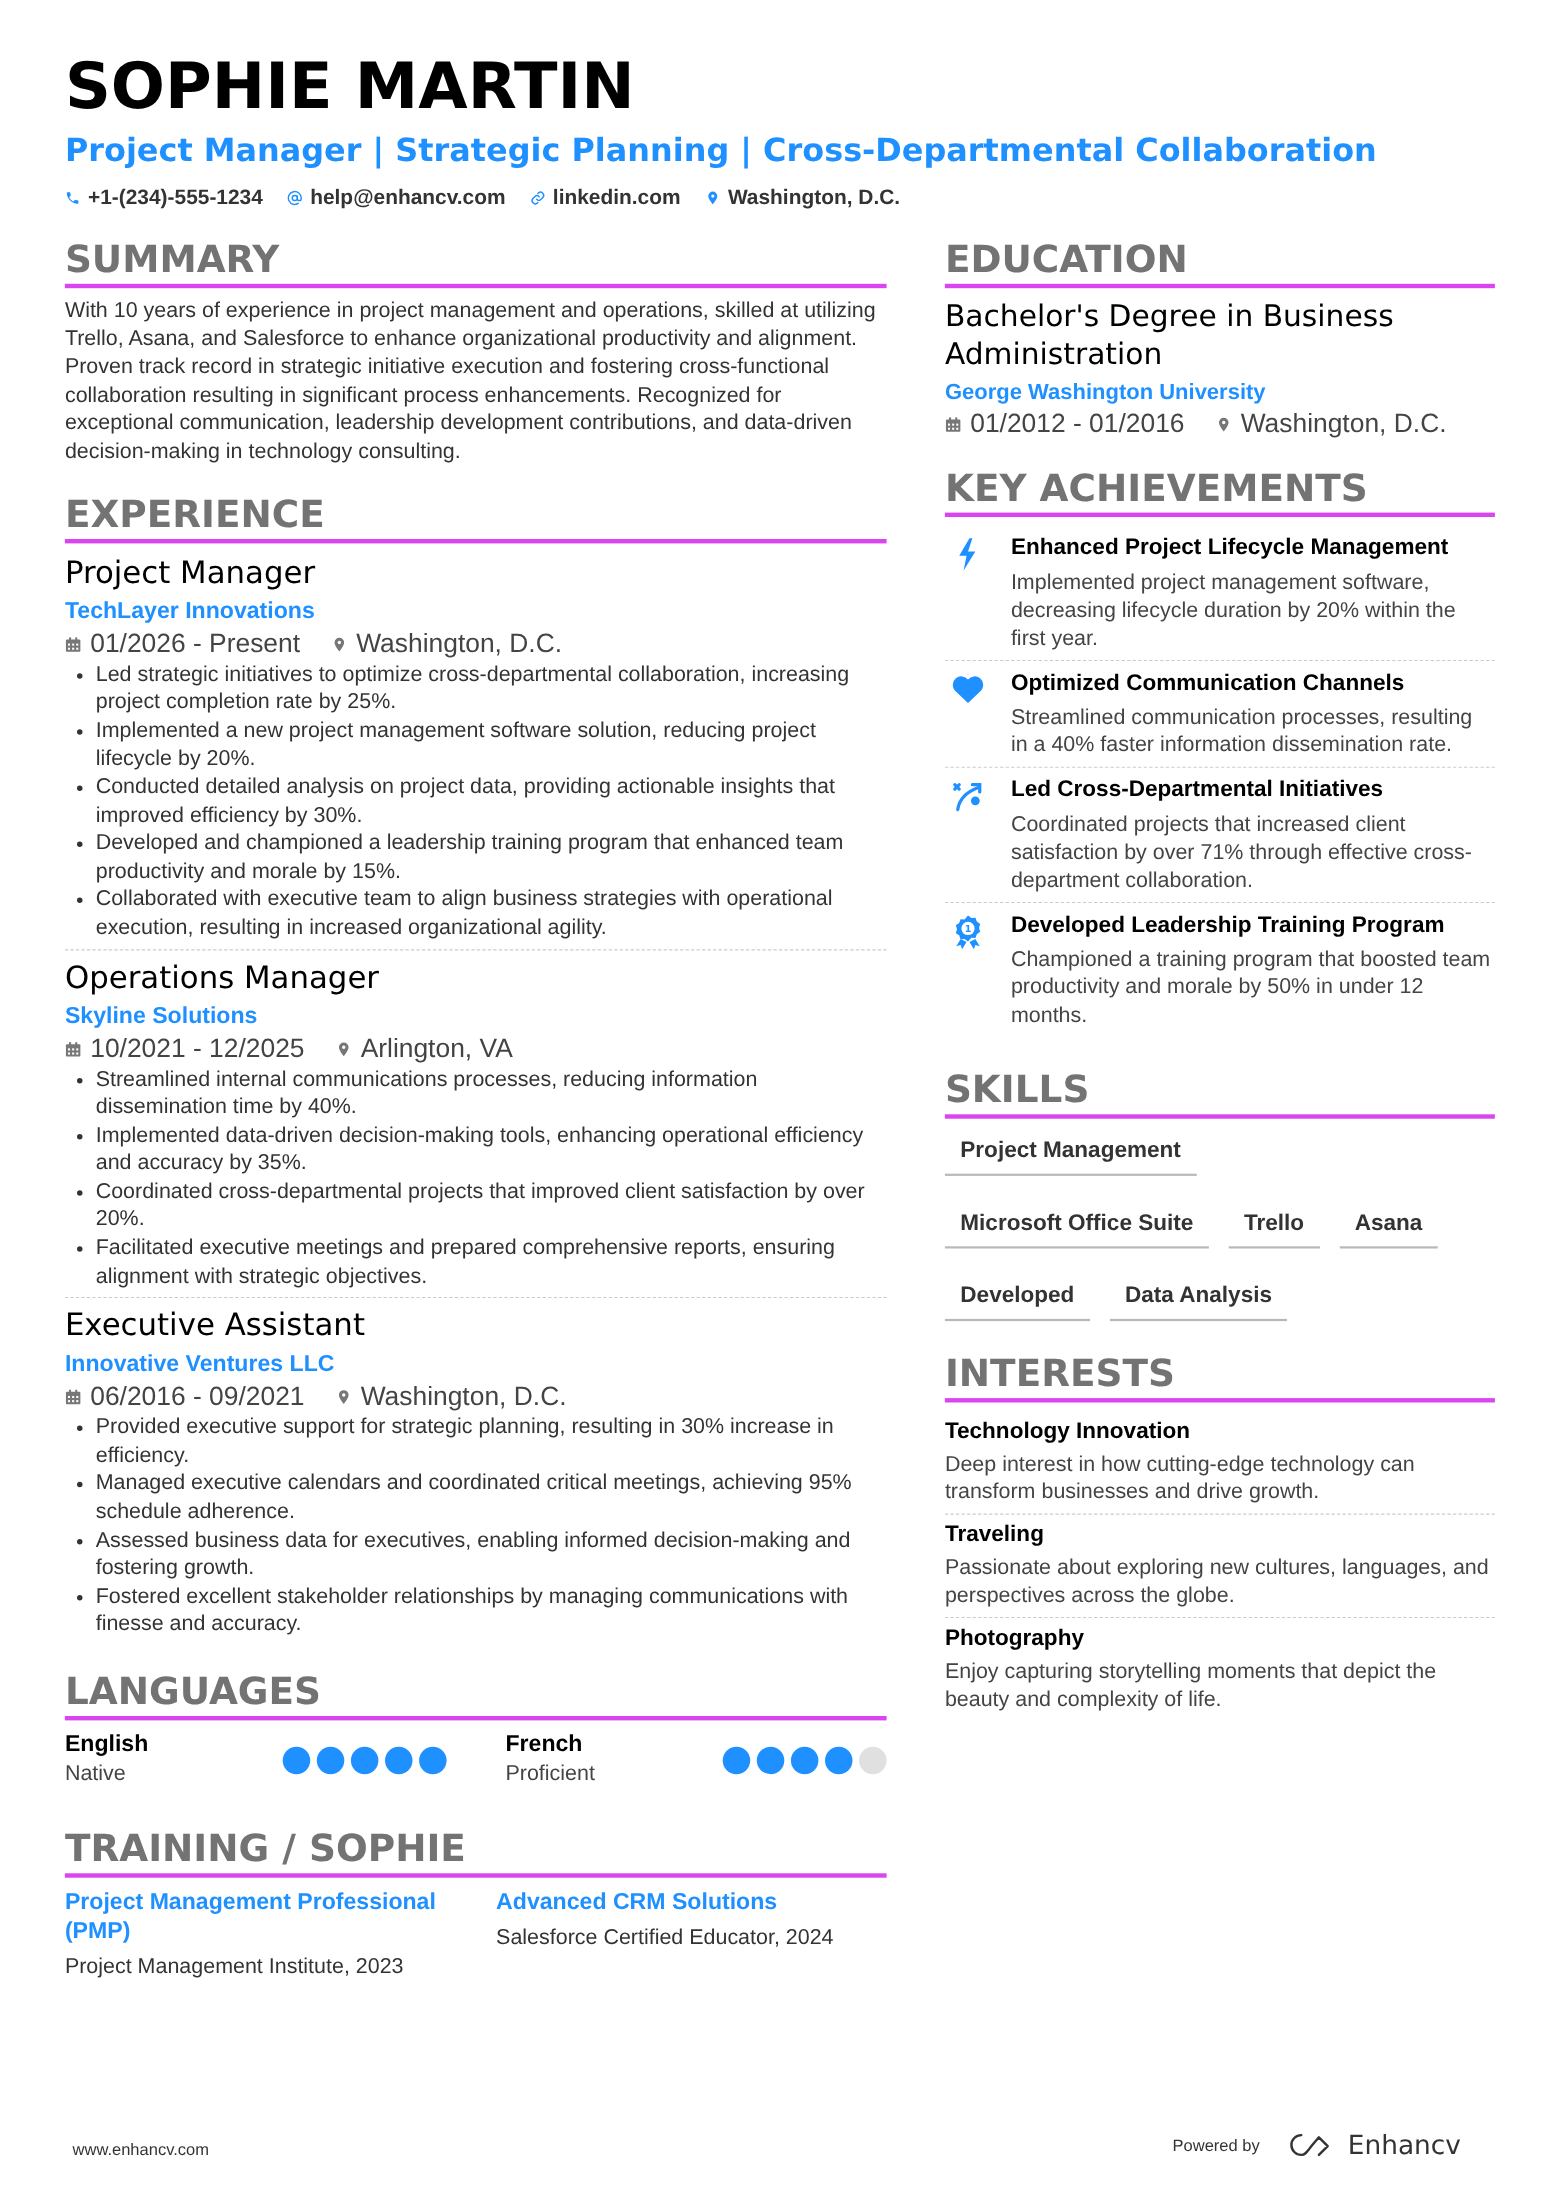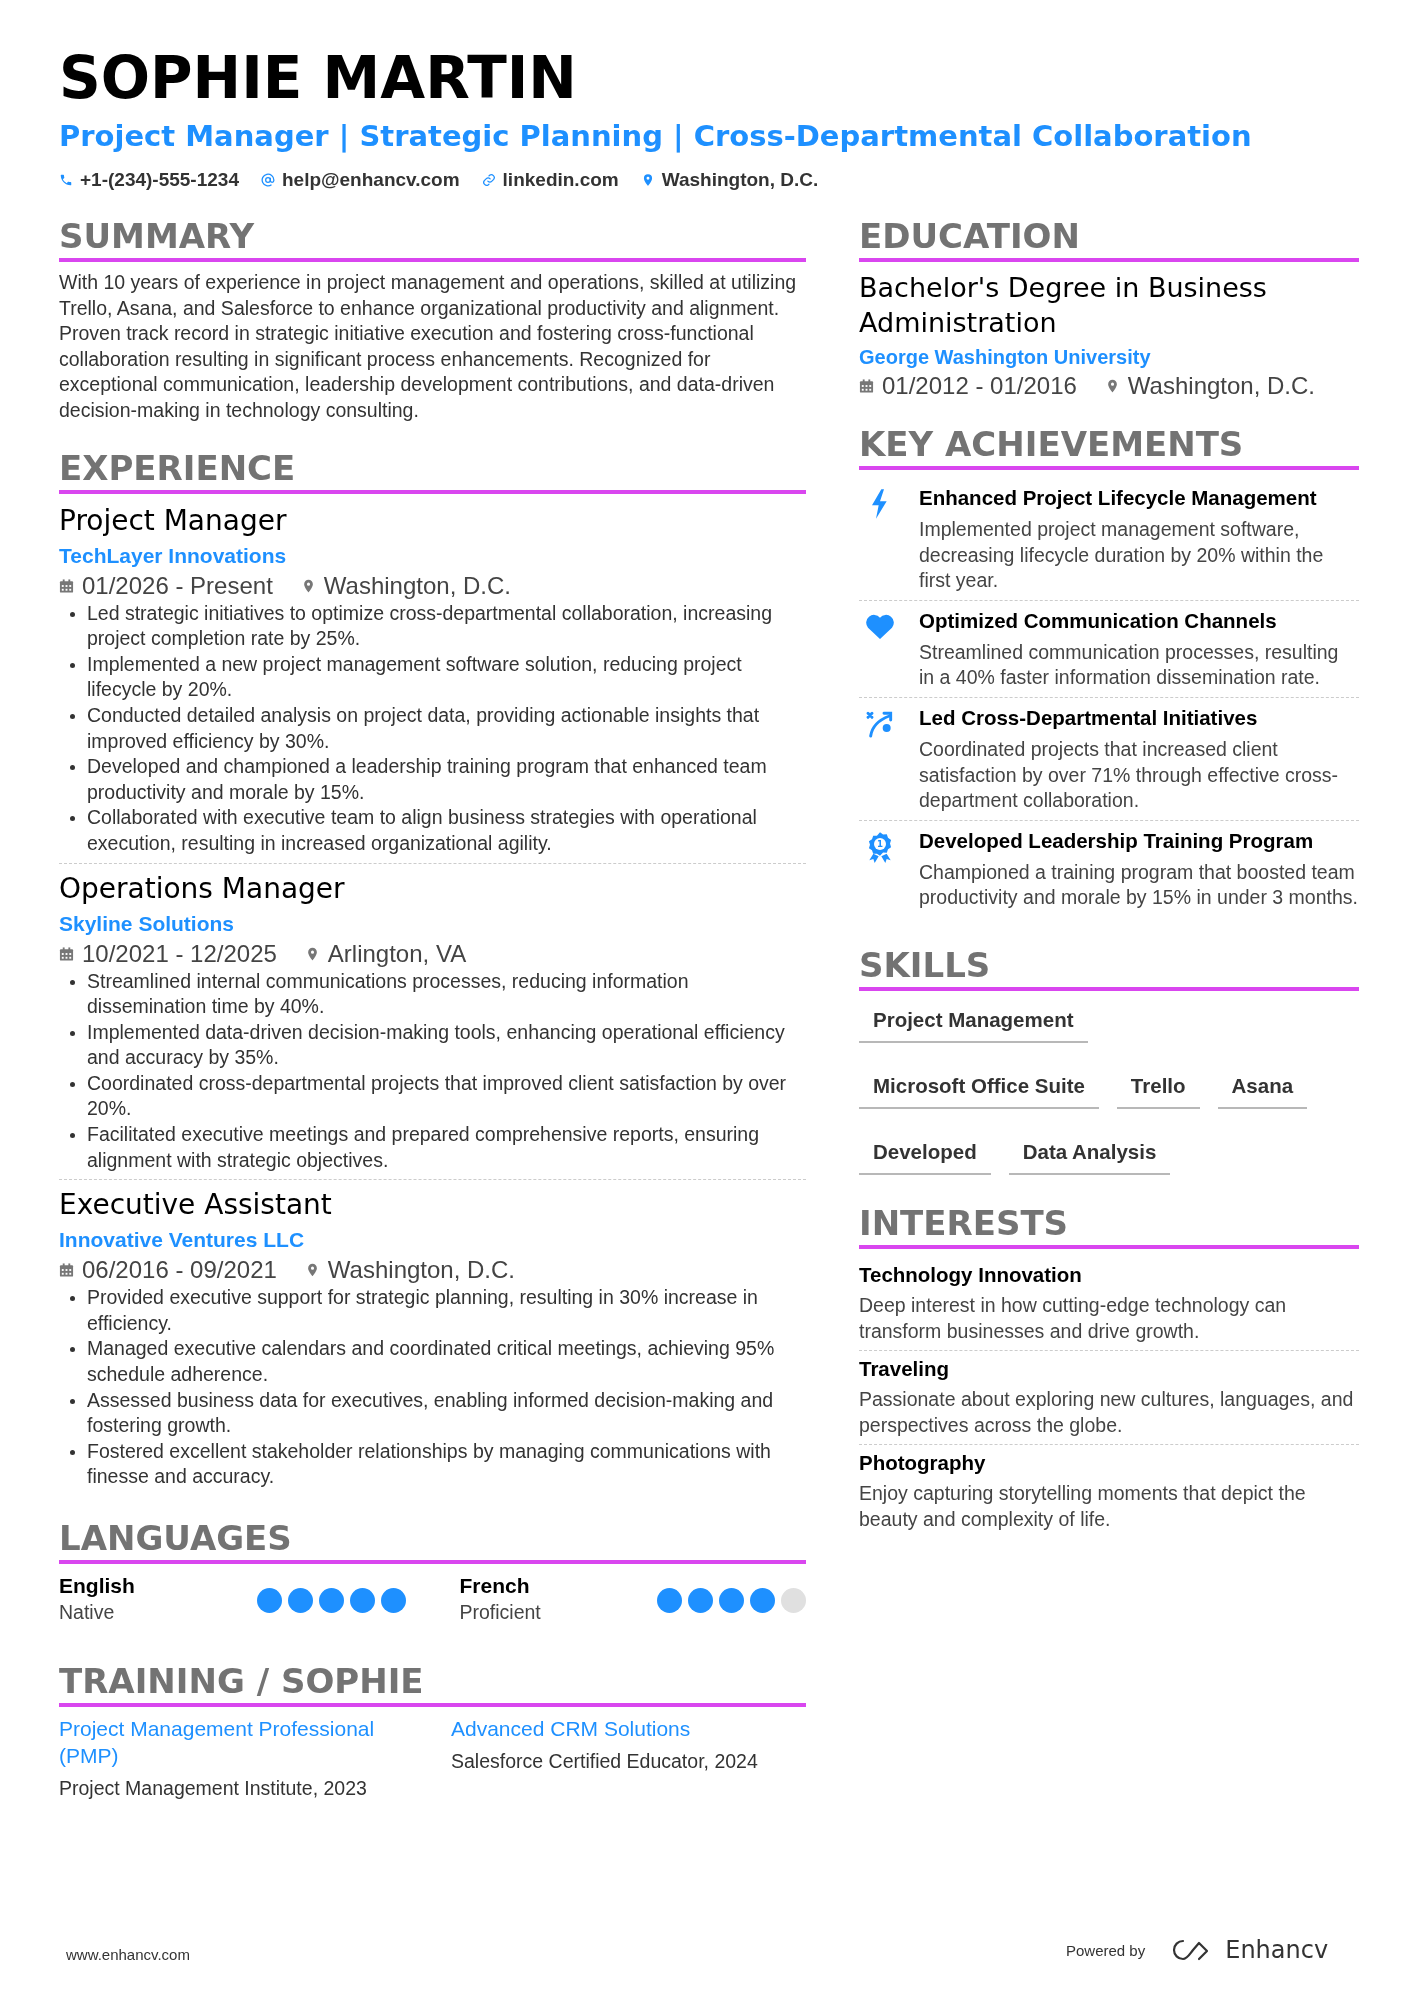--- a/index.html
+++ b/index.html
@@ -39,21 +39,21 @@
   .lang { width: 354px; display: flex; justify-content: space-between; align-items: flex-start; }
   .lang-name { font-weight: bold; font-size: 21px; color: #000; line-height: 27px; }
   .lang-level { font-size: 19.5px; color: #444; line-height: 26px; }
   .dots { display: flex; gap: 6px; margin-top: 16px; }
   .dot { width: 25px; height: 25px; border-radius: 50%; background: #1e90ff; }
   .dot.off { background: #e0e0e0; }
 
   
   .train-row { display: flex; gap: 38px; margin-top: 4px; }
   .train { width: 354px; }
-  .train-title { font-weight: normal; font-size: 21px; color: #1e90ff; line-height: 27px; }
+  .train-title { font-weight: bold; font-size: 21px; color: #1e90ff; line-height: 27px; }
   .train-sub { font-size: 19.5px; color: #333; line-height: 26px; margin-top: 6px; }
 
   
   .degree { font-family: "DejaVu Sans", sans-serif; font-size: 27px; color: #000; line-height: 35px; }
   .school { font-weight: bold; font-size: 20px; color: #1e90ff; line-height: 30px; margin-top: 2px; }
 
   .ach { display: flex; gap: 18px; padding: 6px 0 6px 0; border-bottom: 1px dashed #cccccc; }
   .ach:last-child { border-bottom: none; }
   .ach-icon { width: 42px; flex: 0 0 42px; display: flex; justify-content: center; padding-top: 4px; }
   .ach-icon svg { width: 32px; height: 32px; }
@@ -357,21 +357,21 @@
         <div class="ach-icon">
           <svg viewBox="0 0 24 24">
               <path fill="#1e90ff" d="M12 1l2.3 1.6 2.8-.1.9 2.6 2.3 1.6-.8 2.7.8 2.7-2.3 1.6-.9 2.6-2.8-.1L12 18.6l-2.3-1.6-2.8.1-.9-2.6L3.7 13l.8-2.7-.8-2.7L6 6.1l.9-2.6 2.8.1z"></path>
               <circle cx="12" cy="9.8" r="4.5" fill="#fff"></circle>
               <text x="12" y="12.3" font-size="6.5" text-anchor="middle" fill="#1e90ff" font-family="DejaVu Sans, sans-serif" font-weight="bold">1</text>
               <path fill="#1e90ff" d="M7 17l-3 5 3-1 1 3 3-5zM17 17l3 5-3-1-1 3-3-5z"></path>
             </svg>
         </div>
         <div>
           <div class="ach-title">Developed Leadership Training Program</div>
-          <div class="ach-desc">Championed a training program that boosted team productivity and morale by 15% in under 3 months.</div>
+          <div class="ach-desc">Championed a training program that boosted team productivity and morale by 50% in under 12 months.</div>
         </div>
       </div>
     </div>
 
     <div style="margin-top:26px;">
       <div class="section-title">SKILLS</div>
       <div class="skills">
         <span class="skill wide">Project Management</span>
         <span class="skill">Microsoft Office Suite</span>
         <span class="skill">Trello</span>

